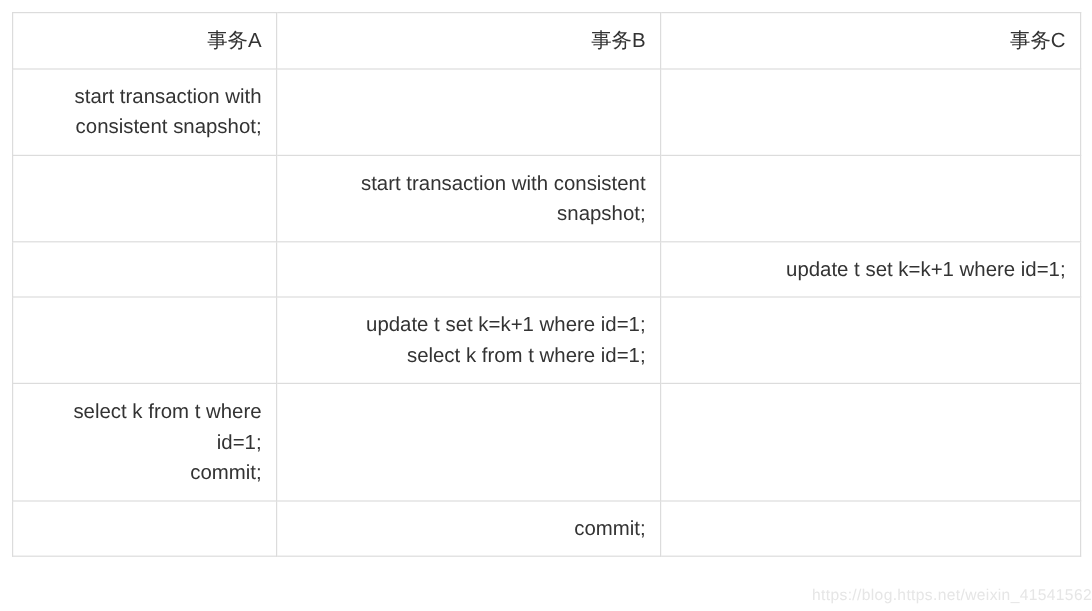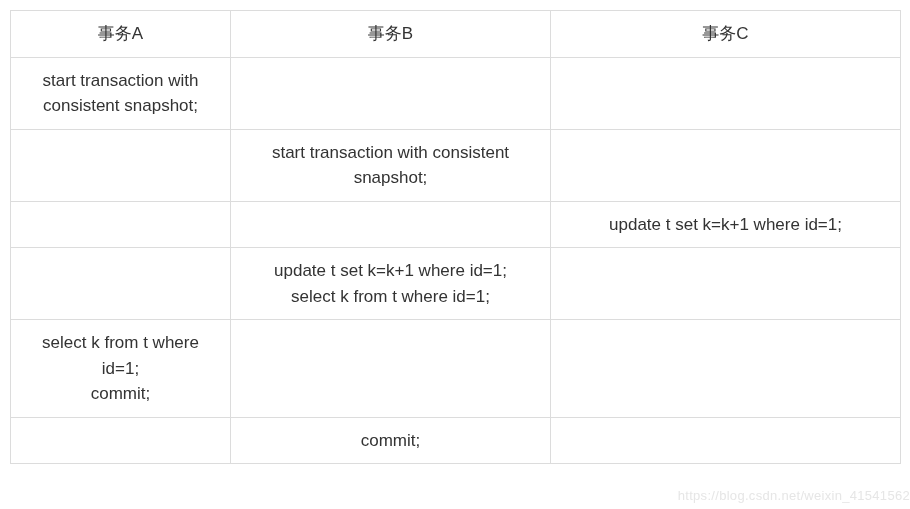--- a/index.html
+++ b/index.html
@@ -21,21 +21,21 @@
     border-collapse: collapse;
     width: 890px;
     table-layout: fixed;
   }
   col.c0 { width: 220px; }
   col.c1 { width: 320px; }
   col.c2 { width: 350px; }
   th, td {
     border: 1px solid #dcdcdc;
     padding: 10px 12px;
-    text-align: center;
+    text-align: right;
     vertical-align: top;
     font-weight: 400;
     line-height: 1.5;
     word-wrap: break-word;
   }
   th {
     font-weight: 400;
   }
   .multiline { white-space: pre-line; }
   .watermark {
@@ -97,13 +97,13 @@
       </tr>
       <tr>
         <td class="multiline"></td>
         <td class="multiline">commit;</td>
         <td class="multiline"></td>
       </tr>
     </tbody>
   </table>
 </div>
 
-<div class="watermark">https://blog.csdn.net/weixin_41541562</div>
+<div class="watermark">https://blog.https.net/weixin_41541562</div>
 
 </body></html>

